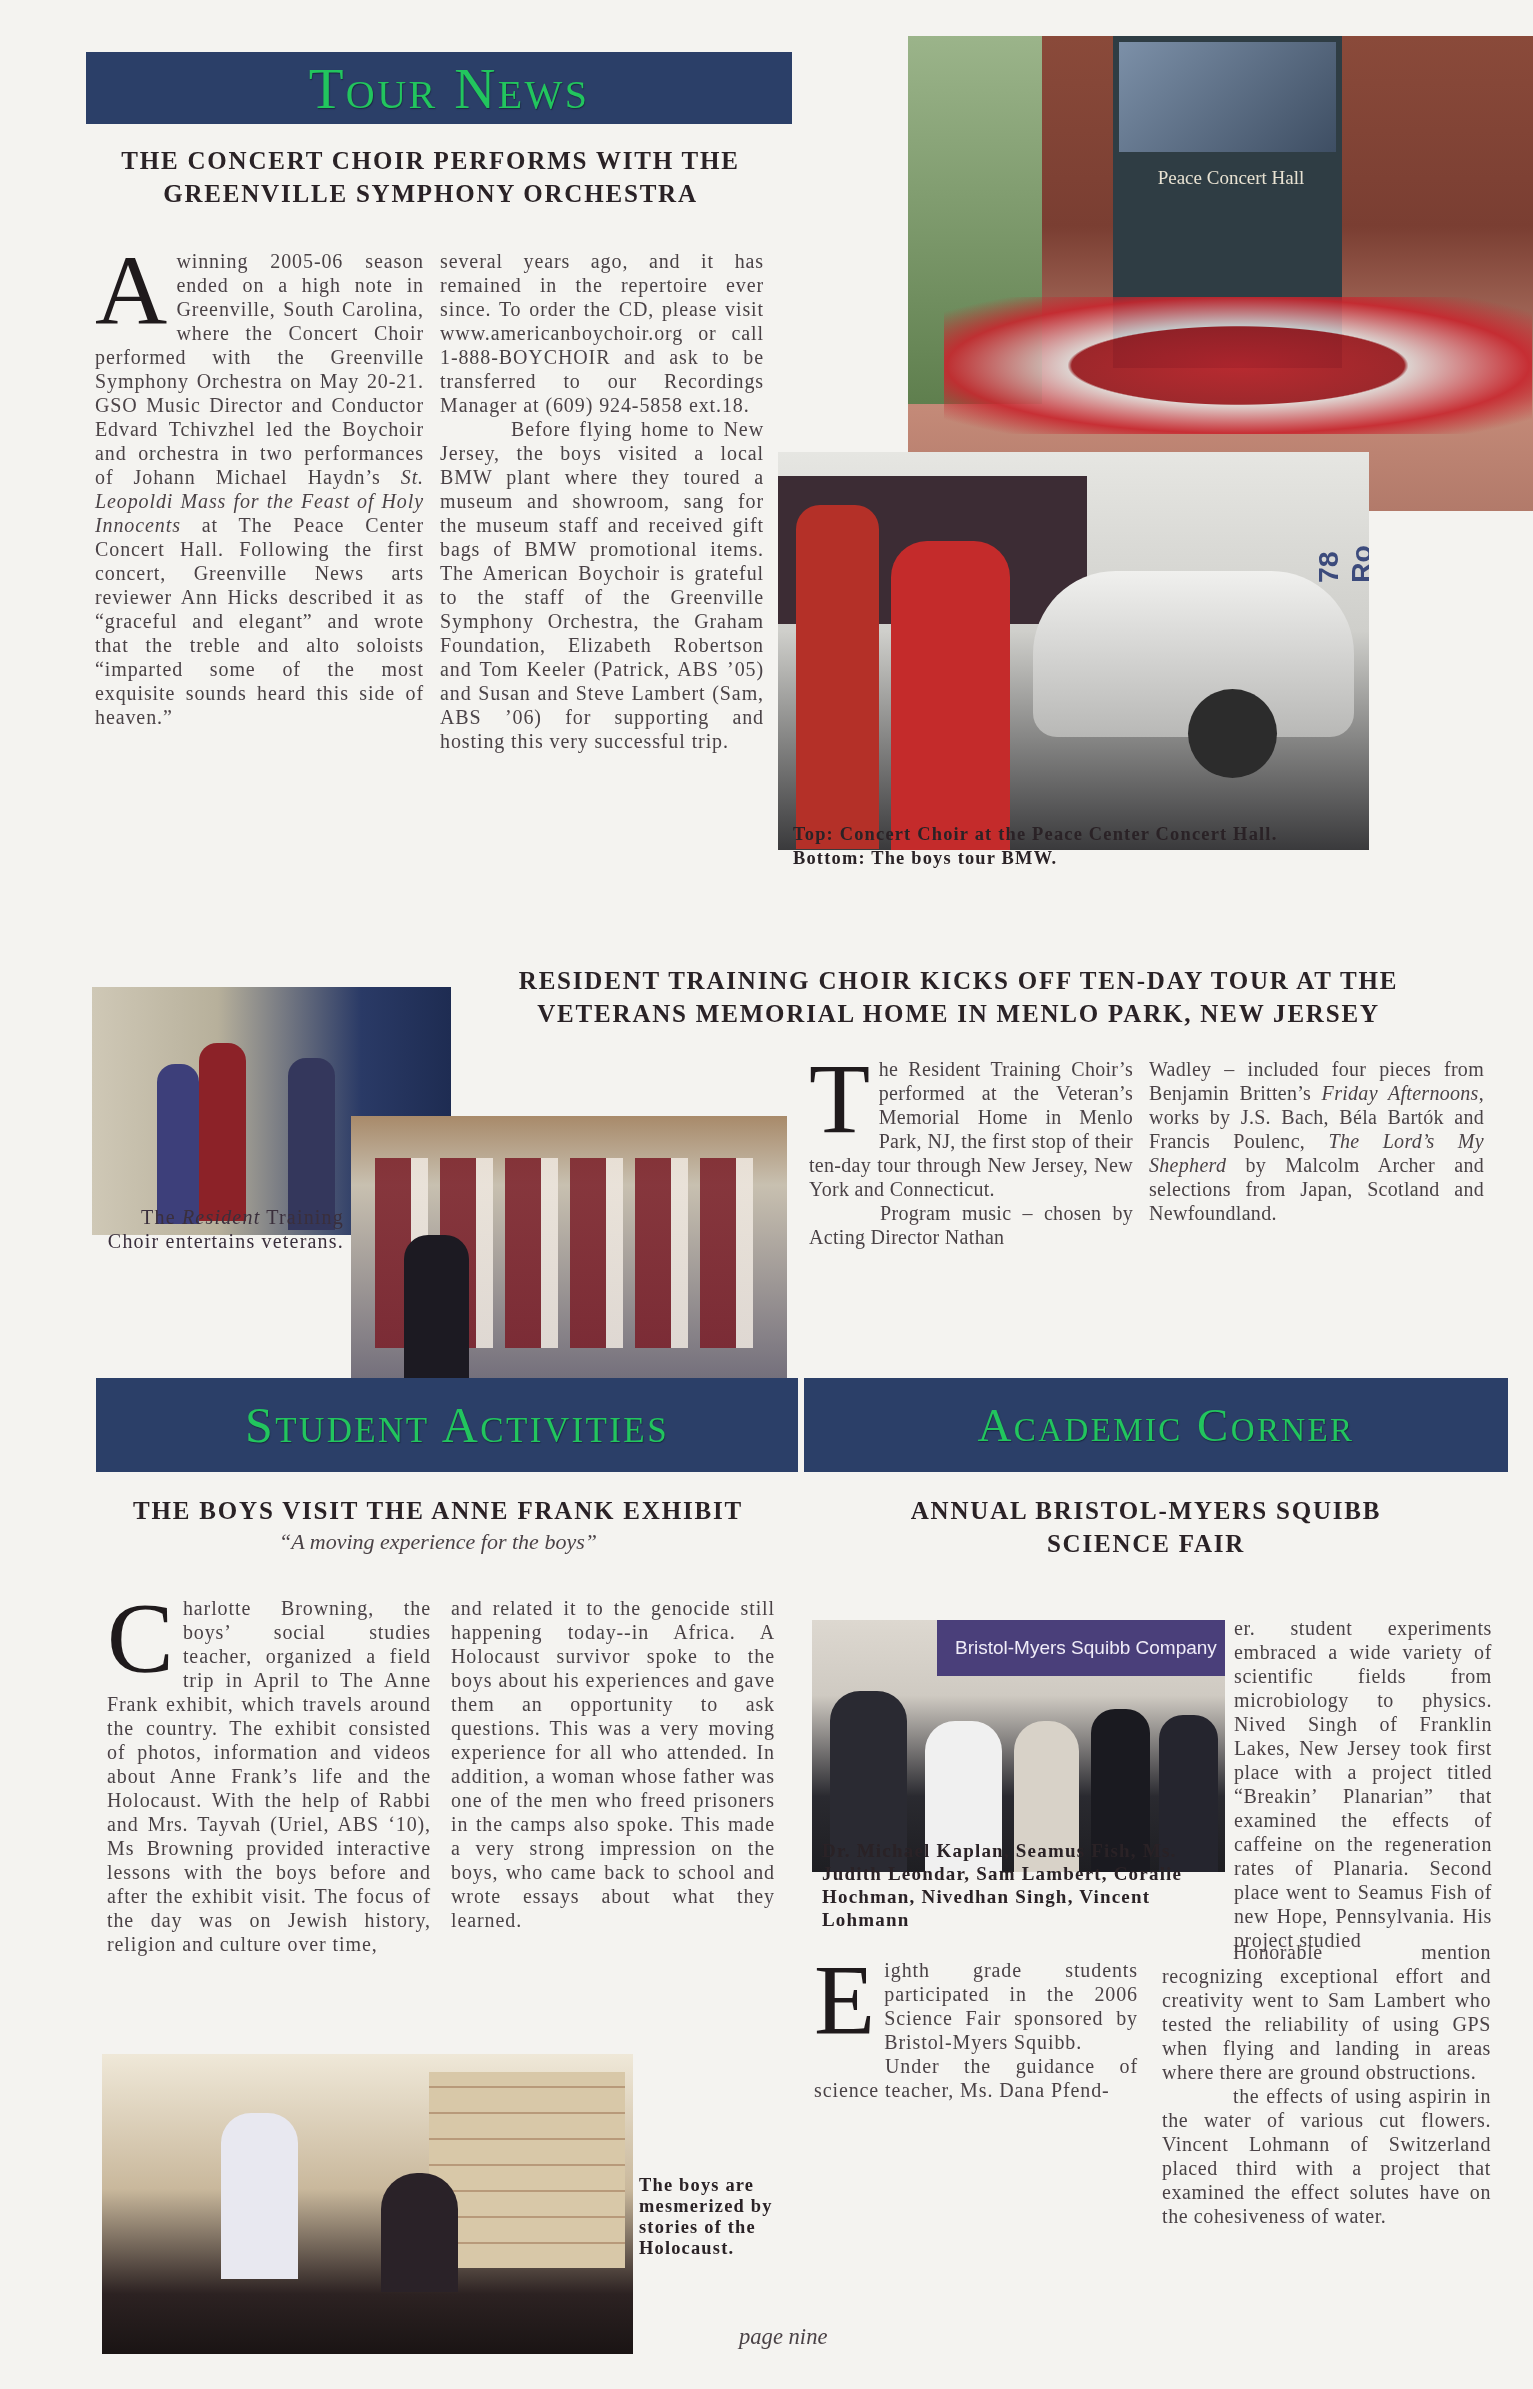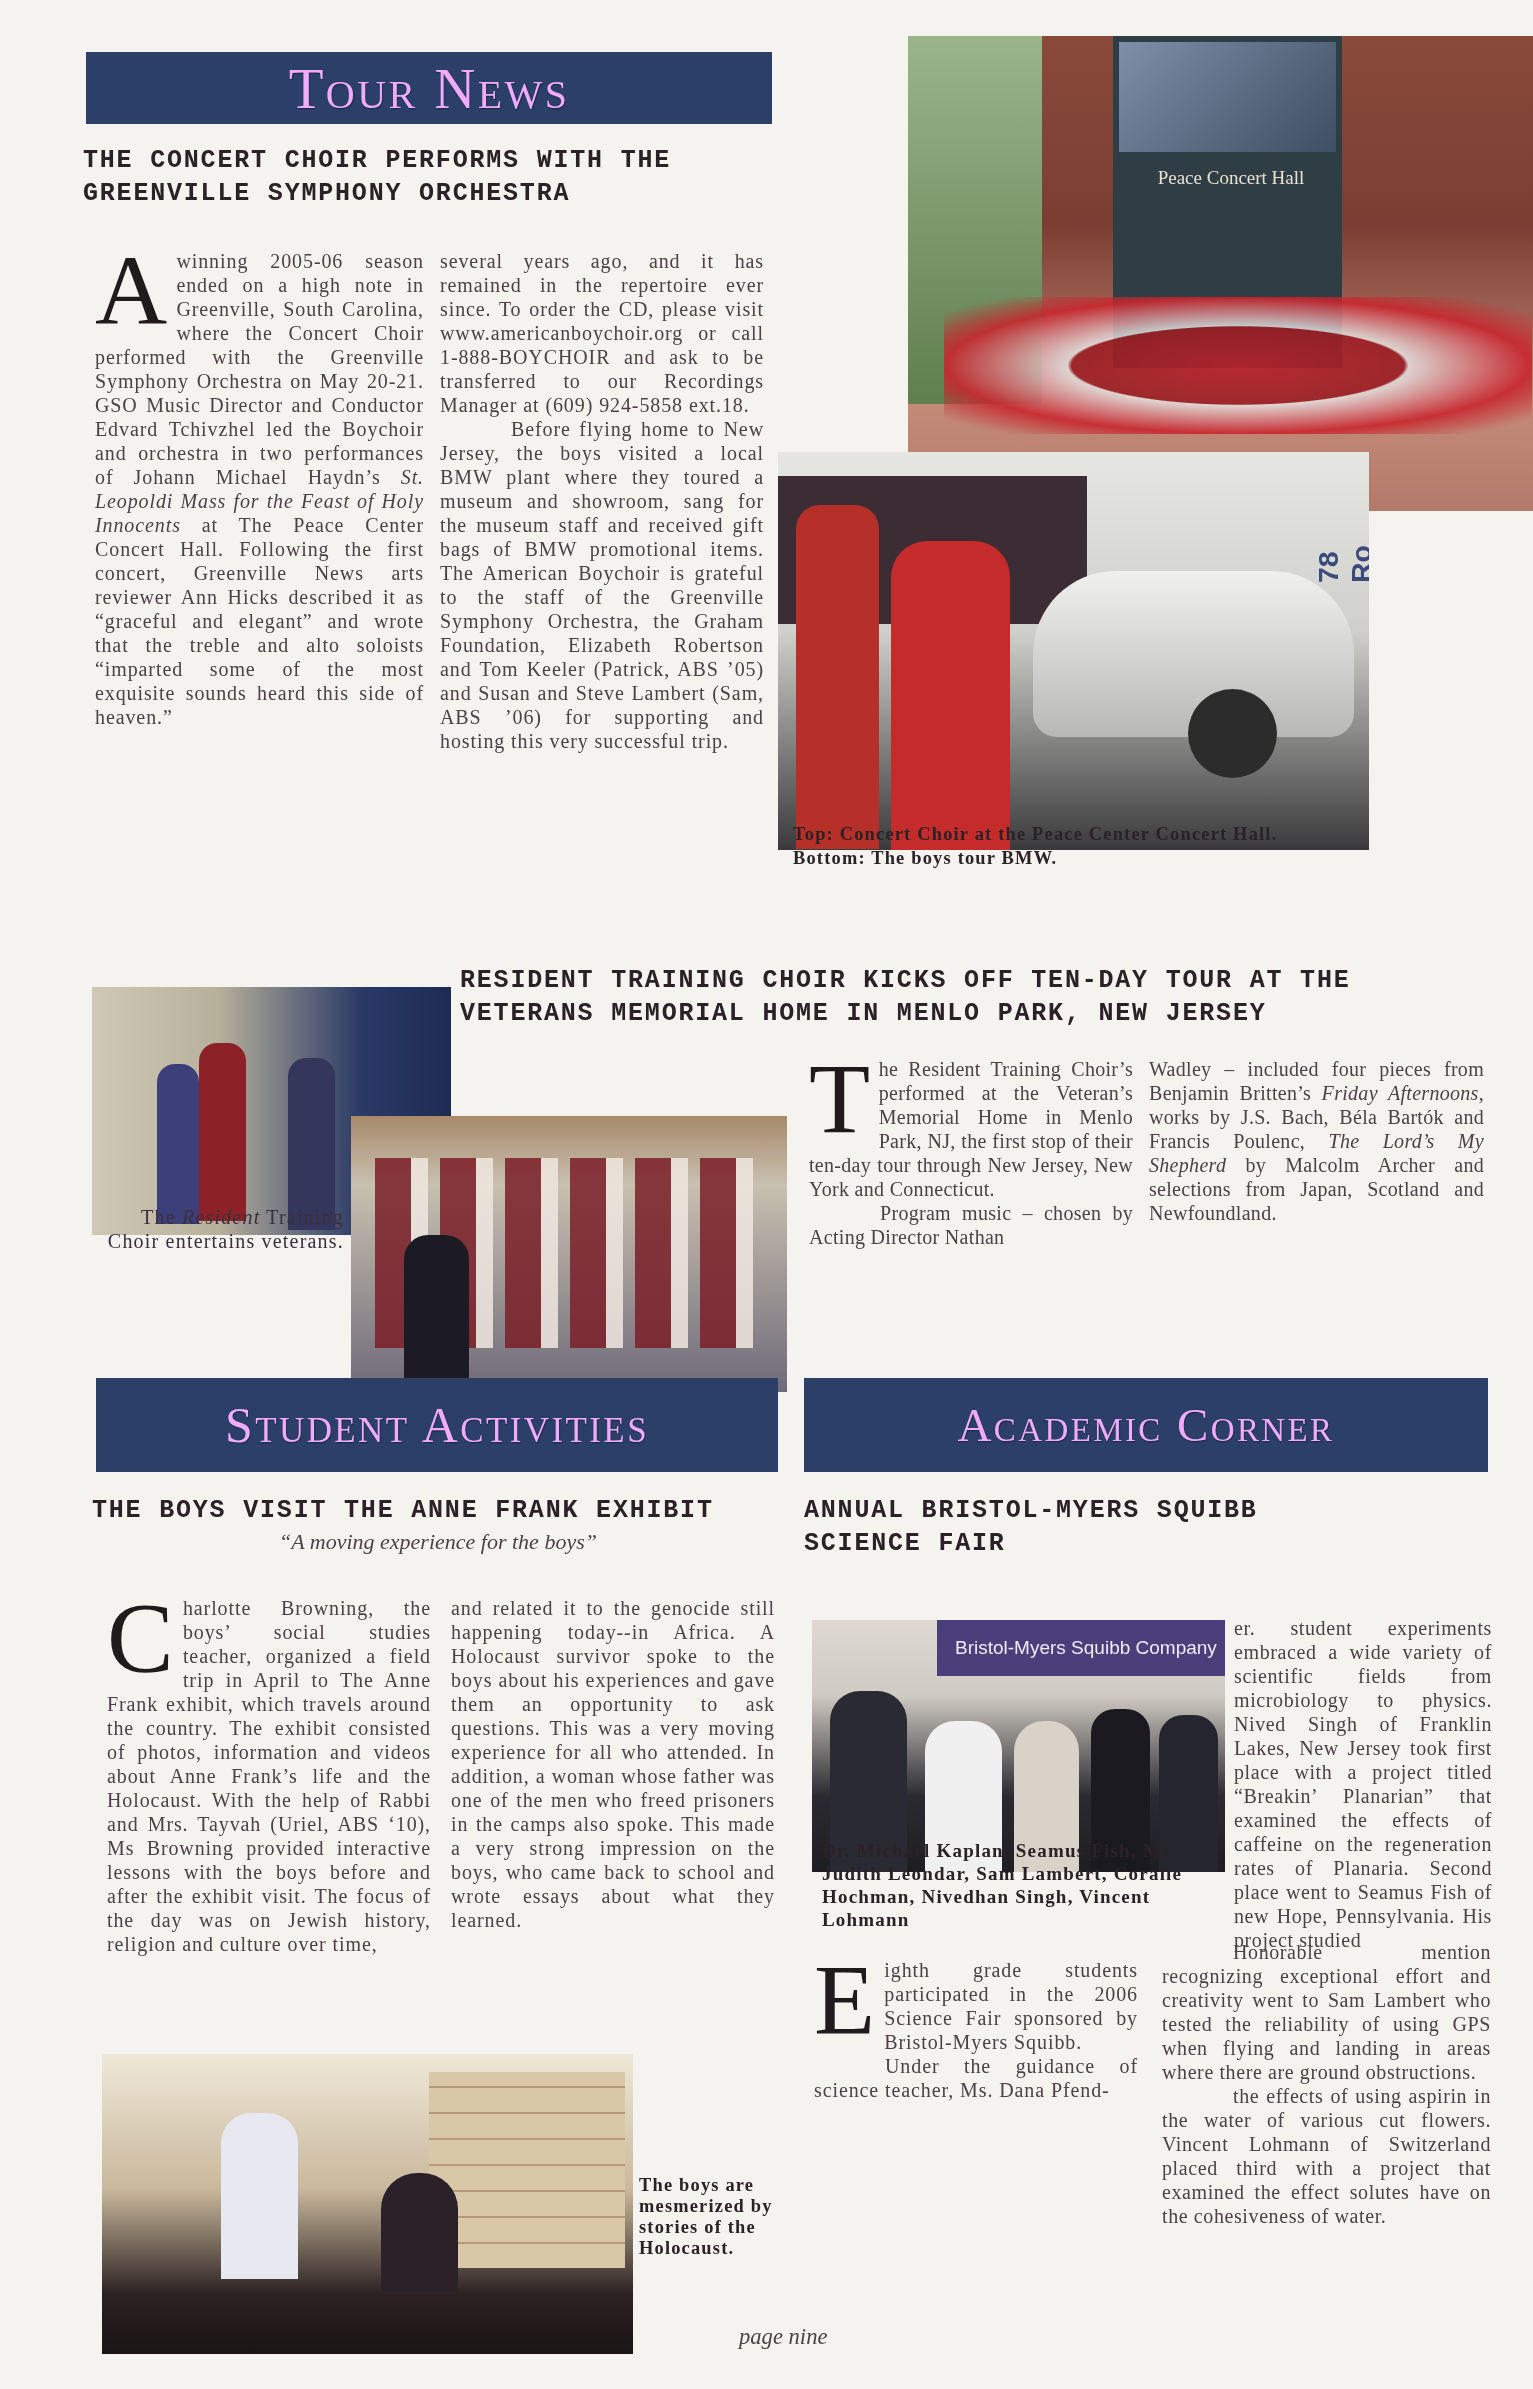--- a/index.html
+++ b/index.html
@@ -4,29 +4,29 @@
 <style>
   html, body { margin: 0; padding: 0; }
   body {
     width: 1533px; height: 2389px; position: relative; overflow: hidden;
     background: #f4f3f0;
     font-family: "Liberation Serif", "DejaVu Serif", serif;
     color: #3a3236;
   }
   .abs { position: absolute; }
   .banner {
-    position: absolute; background: #2b3f68; color: #f0abfc;
+    position: absolute; background: #2b3f68; color: #22c55e;
     display: flex; align-items: center; justify-content: center;
     font-family: "Liberation Serif", serif; letter-spacing: 2.4px;
-    font-variant: small-caps; font-size: 57px; text-shadow: 0.6px 0.6px 1.2px rgba(0,0,0,0.4);
+    font-variant: small-caps; font-size: 57px; text-shadow: 0.6px 0.6px 1.2px rgba(0,0,0,0.4); padding-left: 20px;
   }
   .headline {
-    position: absolute; font-weight: bold;
+    position: absolute; text-align: center; font-weight: bold;
     color: #2a2226; letter-spacing: 1.8px; line-height: 1.3;
-    font-family: Liberation Mono, monospace;
+    font-family: Liberation Serif, serif;
   }
   .col {
     position: absolute; font-size: 20px; line-height: 24px; text-align: justify;
     color: #4a4246; letter-spacing: 0.9px;
   }
   .col p { margin: 0; }
   .col p.indent { text-indent: 71px; }
   .dropcap {
     float: left; font-size: 100px; line-height: 76px; margin: 3.6px 8.3px 0 0;
     color: #1f1a1c; font-family: "Liberation Serif", serif;

